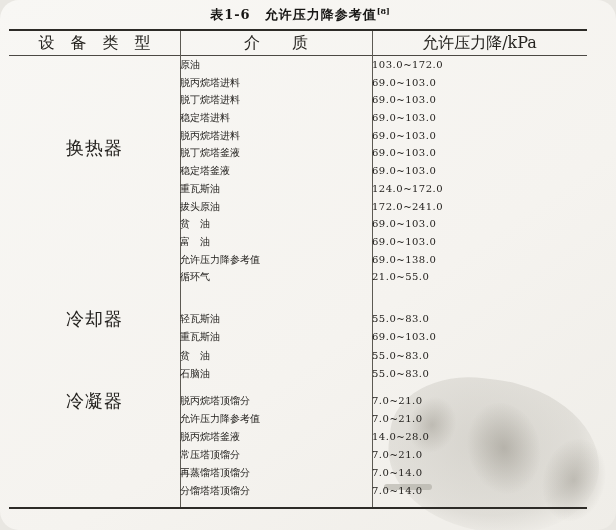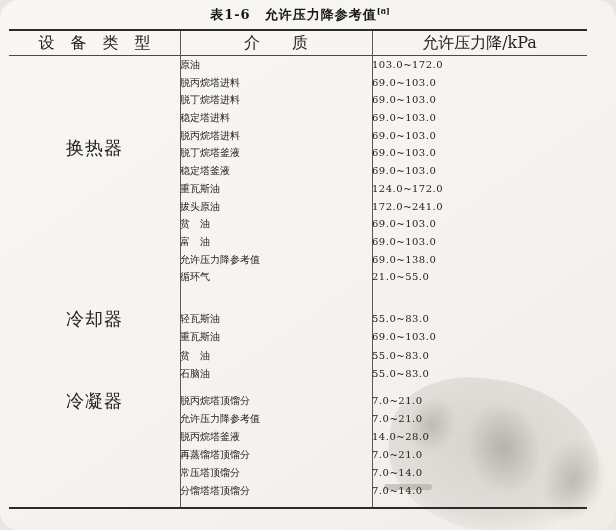--- a/index.html
+++ b/index.html
@@ -146,22 +146,22 @@
       </div>
 
       <div class="section sec3">
         <div class="equip">
           <div class="equip-label">冷凝器</div>
         </div>
         <div class="col-media">
           <div class="row">脱丙烷塔顶馏分</div>
           <div class="row">允许压力降参考值</div>
           <div class="row">脱丙烷塔釜液</div>
+          <div class="row">常压塔顶馏分</div>
           <div class="row">再蒸馏塔顶馏分</div>
-          <div class="row">常压塔顶馏分</div>
           <div class="row">分馏塔塔顶馏分</div>
         </div>
         <div class="col-vals">
           <div class="row">7.0~21.0</div>
           <div class="row">7.0~21.0</div>
           <div class="row">14.0~28.0</div>
           <div class="row">7.0~21.0</div>
           <div class="row">7.0~14.0</div>
           <div class="row">7.0~14.0</div>
         </div>

